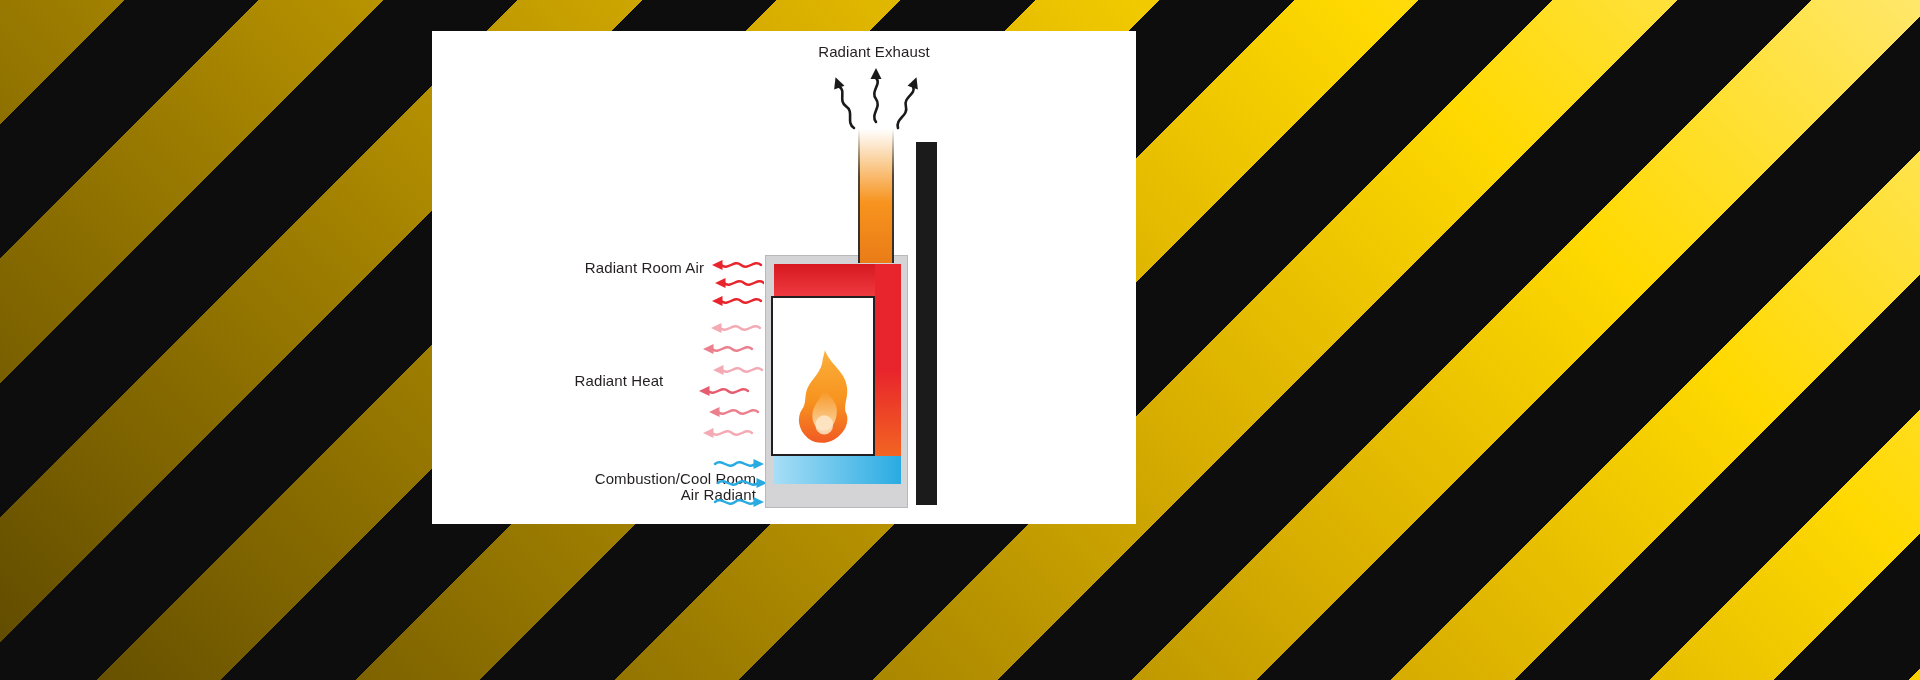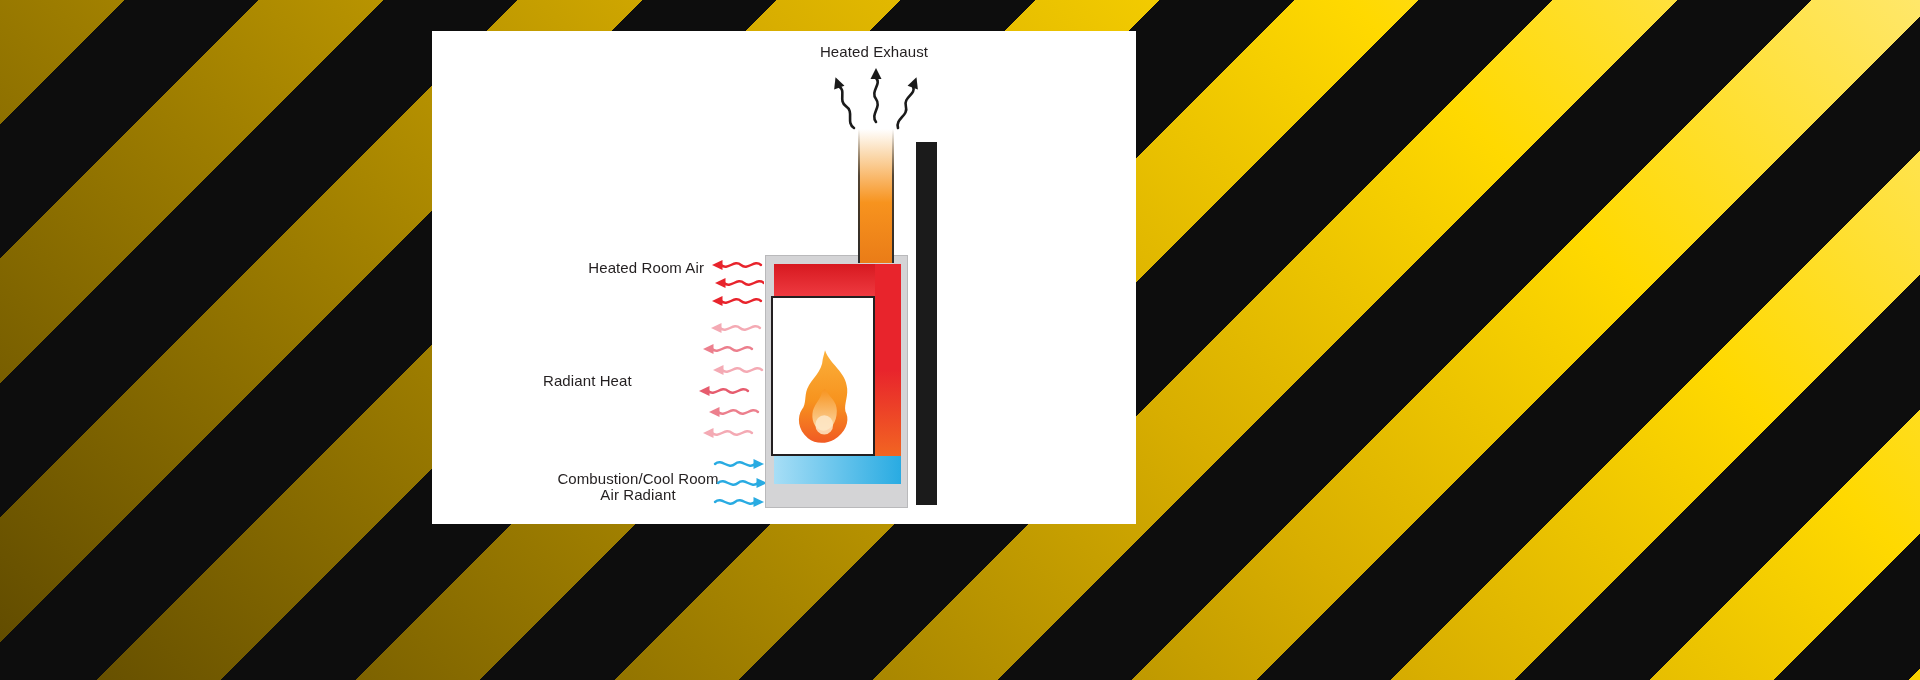--- a/index.html
+++ b/index.html
@@ -19,22 +19,22 @@
     position:absolute;left:432px;top:31px;width:704px;height:493px;
     background:#ffffff;
   }
   .panel *{box-sizing:border-box;}
   .lbl{
     position:absolute;font-size:15px;line-height:16px;color:#231f20;
     letter-spacing:.1px;
   }
   .lbl-exhaust{left:342px;top:13px;width:200px;text-align:center;}
   .lbl-heated{left:120px;top:229px;width:152px;text-align:right;}
-  .lbl-radiant{left:111px;top:342px;width:152px;text-align:left;}
-  .lbl-intake{left:96px;top:440px;width:220px;text-align:center;}
+  .lbl-radiant{left:111px;top:342px;width:152px;text-align:center;}
+  .lbl-intake{left:104px;top:440px;width:220px;text-align:right;}
   .svg-abs{position:absolute;}
   
   .chimney{
     position:absolute;left:426px;top:98px;width:36px;height:134px;
     background:linear-gradient(to bottom,#ffffff 0%,#fbdcb4 18%,#f7931e 55%,#ea7c17 100%);
     z-index:3;
   }
   .chimney::before,.chimney::after{
     content:"";position:absolute;top:0;bottom:0;width:2px;
     background:linear-gradient(to bottom, rgba(40,40,40,0) 0%, rgba(40,40,40,.8) 35%, #2b2b2b 100%);
@@ -86,21 +86,21 @@
     </g>
     <g id="wavy-up">
       <path d="M9,56 C3,48 15,41 9,33 C3,25 15,18 9,12" fill="none" stroke-width="2.6" stroke-linecap="round"></path>
       <polygon points="3.5,13 9,2 14.5,13" stroke="none"></polygon>
     </g>
   </defs>
 </svg>
 
 <div class="panel">
 
-  <div class="lbl lbl-exhaust">Heated Exhaust</div>
+  <div class="lbl lbl-exhaust">Radiant Exhaust</div>
 
   <svg class="svg-abs" style="left:398px;top:33px" width="92" height="68" viewBox="0 0 92 68">
     <g transform="translate(15,8) rotate(-20 9 56)">
         <use href="#wavy-up" stroke="#1a1a1a" fill="#1a1a1a"></use>
       </g>
     <g transform="translate(37,2)">
         <use href="#wavy-up" stroke="#1a1a1a" fill="#1a1a1a"></use>
       </g>
     <g transform="translate(59,8) rotate(20 9 56)">
         <use href="#wavy-up" stroke="#1a1a1a" fill="#1a1a1a"></use>
@@ -139,21 +139,21 @@
           C56,68 66,72 66,86
           C66,102 58,112 48,113
           C38,112 32,102 33,90
           C34,78 44,72 46,60
           C47,57 48,58 50,56 Z"></path>
         <ellipse cx="49" cy="105" rx="12" ry="13" fill="#fde8c8" opacity="0.85"></ellipse>
       </svg>
     </div>
   </div>
 
-  <div class="lbl lbl-heated">Heated Room Air</div>
+  <div class="lbl lbl-heated">Radiant Room Air</div>
   <svg class="svg-abs" style="left:276px;top:226px" width="56" height="58" viewBox="0 0 56 58">
     <use href="#wavy-left" stroke="#e8242c" fill="#e8242c" transform="translate(3,1)"></use>
     <use href="#wavy-left" stroke="#e8242c" fill="#e8242c" transform="translate(6,19)"></use>
     <use href="#wavy-left" stroke="#e8242c" fill="#e8242c" transform="translate(3,37)"></use>
   </svg>
 
   <div class="lbl lbl-radiant">Radiant Heat</div>
   <svg class="svg-abs" style="left:262px;top:288px" width="72" height="128" viewBox="0 0 72 128">
     <use href="#wavy-left" stroke="#f4aab4" fill="#f4aab4" transform="translate(16,2)"></use>
     <use href="#wavy-left" stroke="#ec7f8d" fill="#ec7f8d" transform="translate(8,23)"></use>

